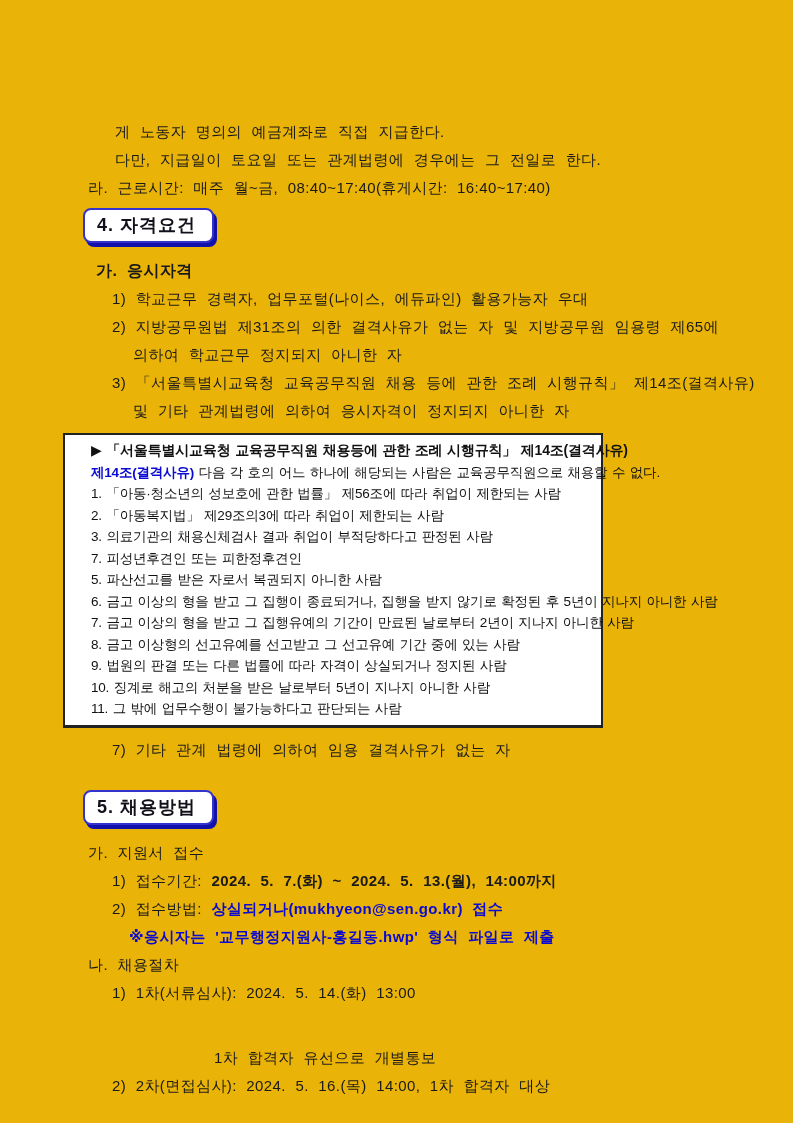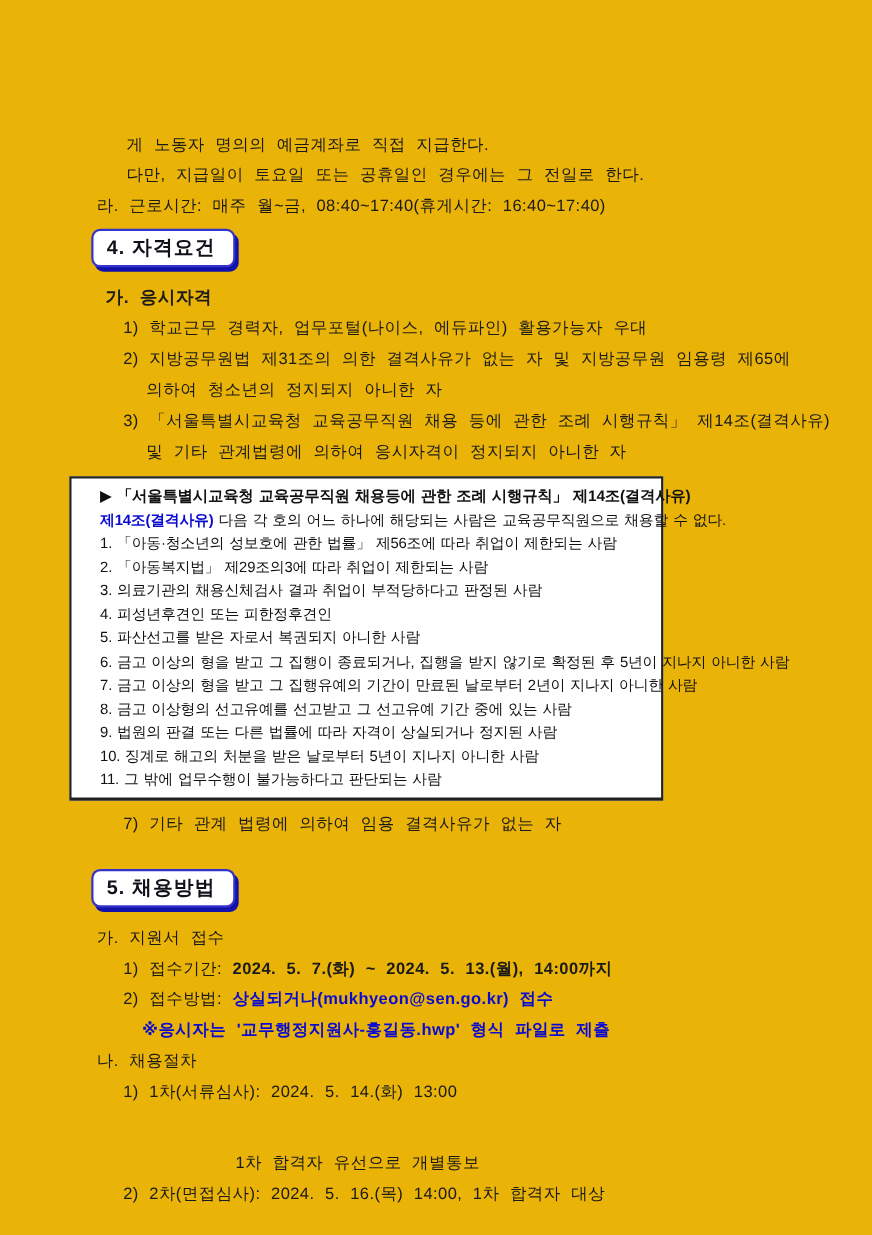--- a/index.html
+++ b/index.html
@@ -62,43 +62,43 @@
   .mt8{margin-top:8px;}
   .mt14{margin-top:14px;}
   .mt20{margin-top:20px;}
 </style>
 </head>
 <body>
 
 <div class="page">
 
   <div class="ln ml115">게 노동자 명의의 예금계좌로 직접 지급한다.</div>
-  <div class="ln ml115">다만, 지급일이 토요일 또는 공휴일인 경우에는 그 전일로 한다.</div>
+  <div class="ln ml115">다만, 지급일이 토요일 또는 관계법령에 경우에는 그 전일로 한다.</div>
   <div class="ln ml88">라. 근로시간: 매주 월~금, 08:40~17:40(휴게시간: 16:40~17:40)</div>
 
   <div>
     <div class="title-box">
       <span>4. 자격요건</span>
     </div>
   </div>
 
   <div class="ln ml96 bold sec4-sub">가. 응시자격</div>
   <div class="ln ml112">1) 학교근무 경력자, 업무포털(나이스, 에듀파인) 활용가능자 우대</div>
   <div class="ln ml112">2) 지방공무원법 제31조의 의한 결격사유가 없는 자 및 지방공무원 임용령 제65에</div>
-  <div class="ln ml133">의하여 청소년의 정지되지 아니한 자</div>
+  <div class="ln ml133">의하여 학교근무 정지되지 아니한 자</div>
   <div class="ln ml112">3) 「서울특별시교육청 교육공무직원 채용 등에 관한 조례 시행규칙」 제14조(결격사유)</div>
   <div class="ln ml133">및 기타 관계법령에 의하여 응시자격이 정지되지 아니한 자</div>
 
   <div class="rule-box">
     <div class="rb-ln rb-head">▶ 「서울특별시교육청 교육공무직원 채용등에 관한 조례 시행규칙」 제14조(결격사유)</div>
     <div class="rb-ln"><span class="bold blue">제14조(결격사유)</span> <span>다음 각 호의 어느 하나에 해당되는 사람은 교육공무직원으로 채용할 수 없다.</span></div>
     <div class="rb-ln">1. 「아동·청소년의 성보호에 관한 법률」 제56조에 따라 취업이 제한되는 사람</div>
     <div class="rb-ln">2. 「아동복지법」 제29조의3에 따라 취업이 제한되는 사람</div>
     <div class="rb-ln">3. 의료기관의 채용신체검사 결과 취업이 부적당하다고 판정된 사람</div>
-    <div class="rb-ln">4. 피성년후견인 또는 피한정후견인</div>
+    <div class="rb-ln">7. 피성년후견인 또는 피한정후견인</div>
     <div class="rb-ln">5. 파산선고를 받은 자로서 복권되지 아니한 사람</div>
     <div class="rb-ln">6. 금고 이상의 형을 받고 그 집행이 종료되거나, 집행을 받지 않기로 확정된 후 5년이 지나지 아니한 사람</div>
     <div class="rb-ln">7. 금고 이상의 형을 받고 그 집행유예의 기간이 만료된 날로부터 2년이 지나지 아니한 사람</div>
     <div class="rb-ln">8. 금고 이상형의 선고유예를 선고받고 그 선고유예 기간 중에 있는 사람</div>
     <div class="rb-ln">9. 법원의 판결 또는 다른 법률에 따라 자격이 상실되거나 정지된 사람</div>
     <div class="rb-ln">10. 징계로 해고의 처분을 받은 날로부터 5년이 지나지 아니한 사람</div>
     <div class="rb-ln">11. 그 밖에 업무수행이 불가능하다고 판단되는 사람</div>
   </div>
 
   <div class="ln ml112 mt8">7) 기타 관계 법령에 의하여 임용 결격사유가 없는 자</div>

